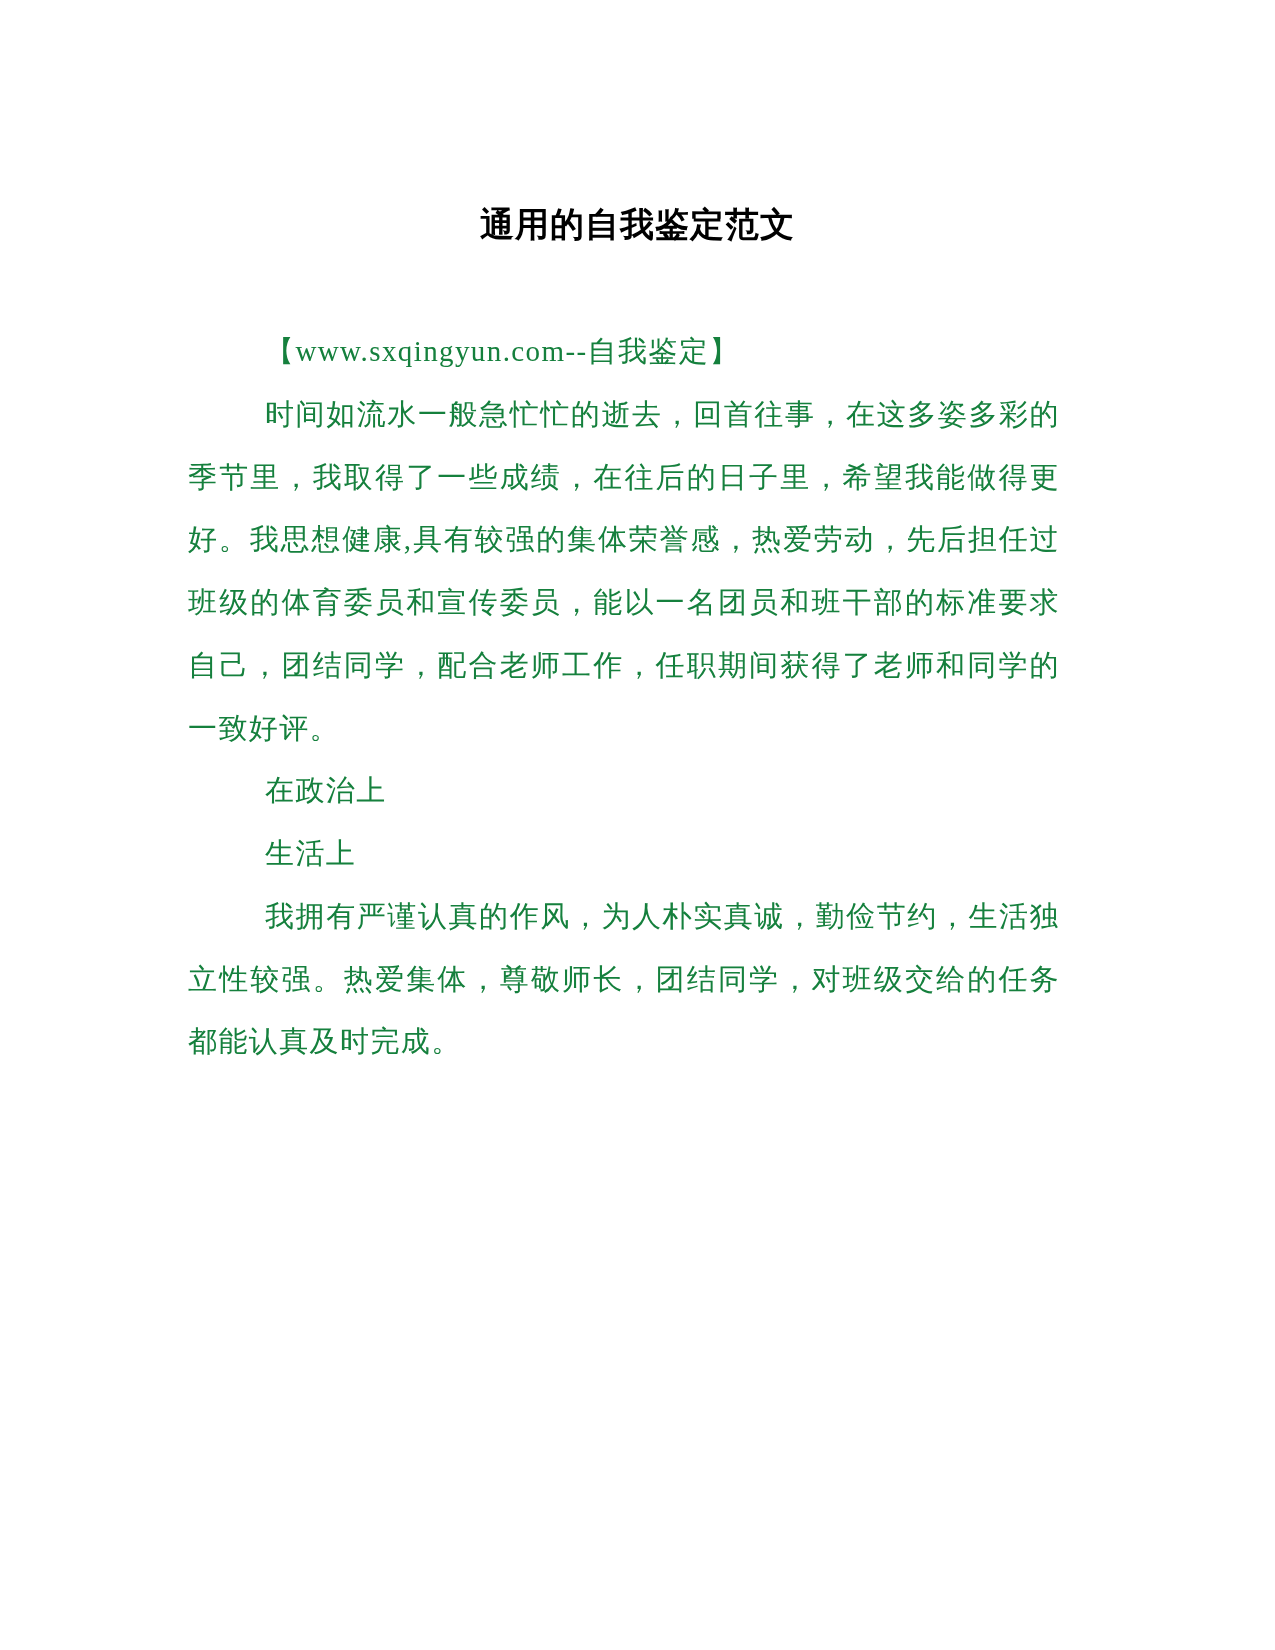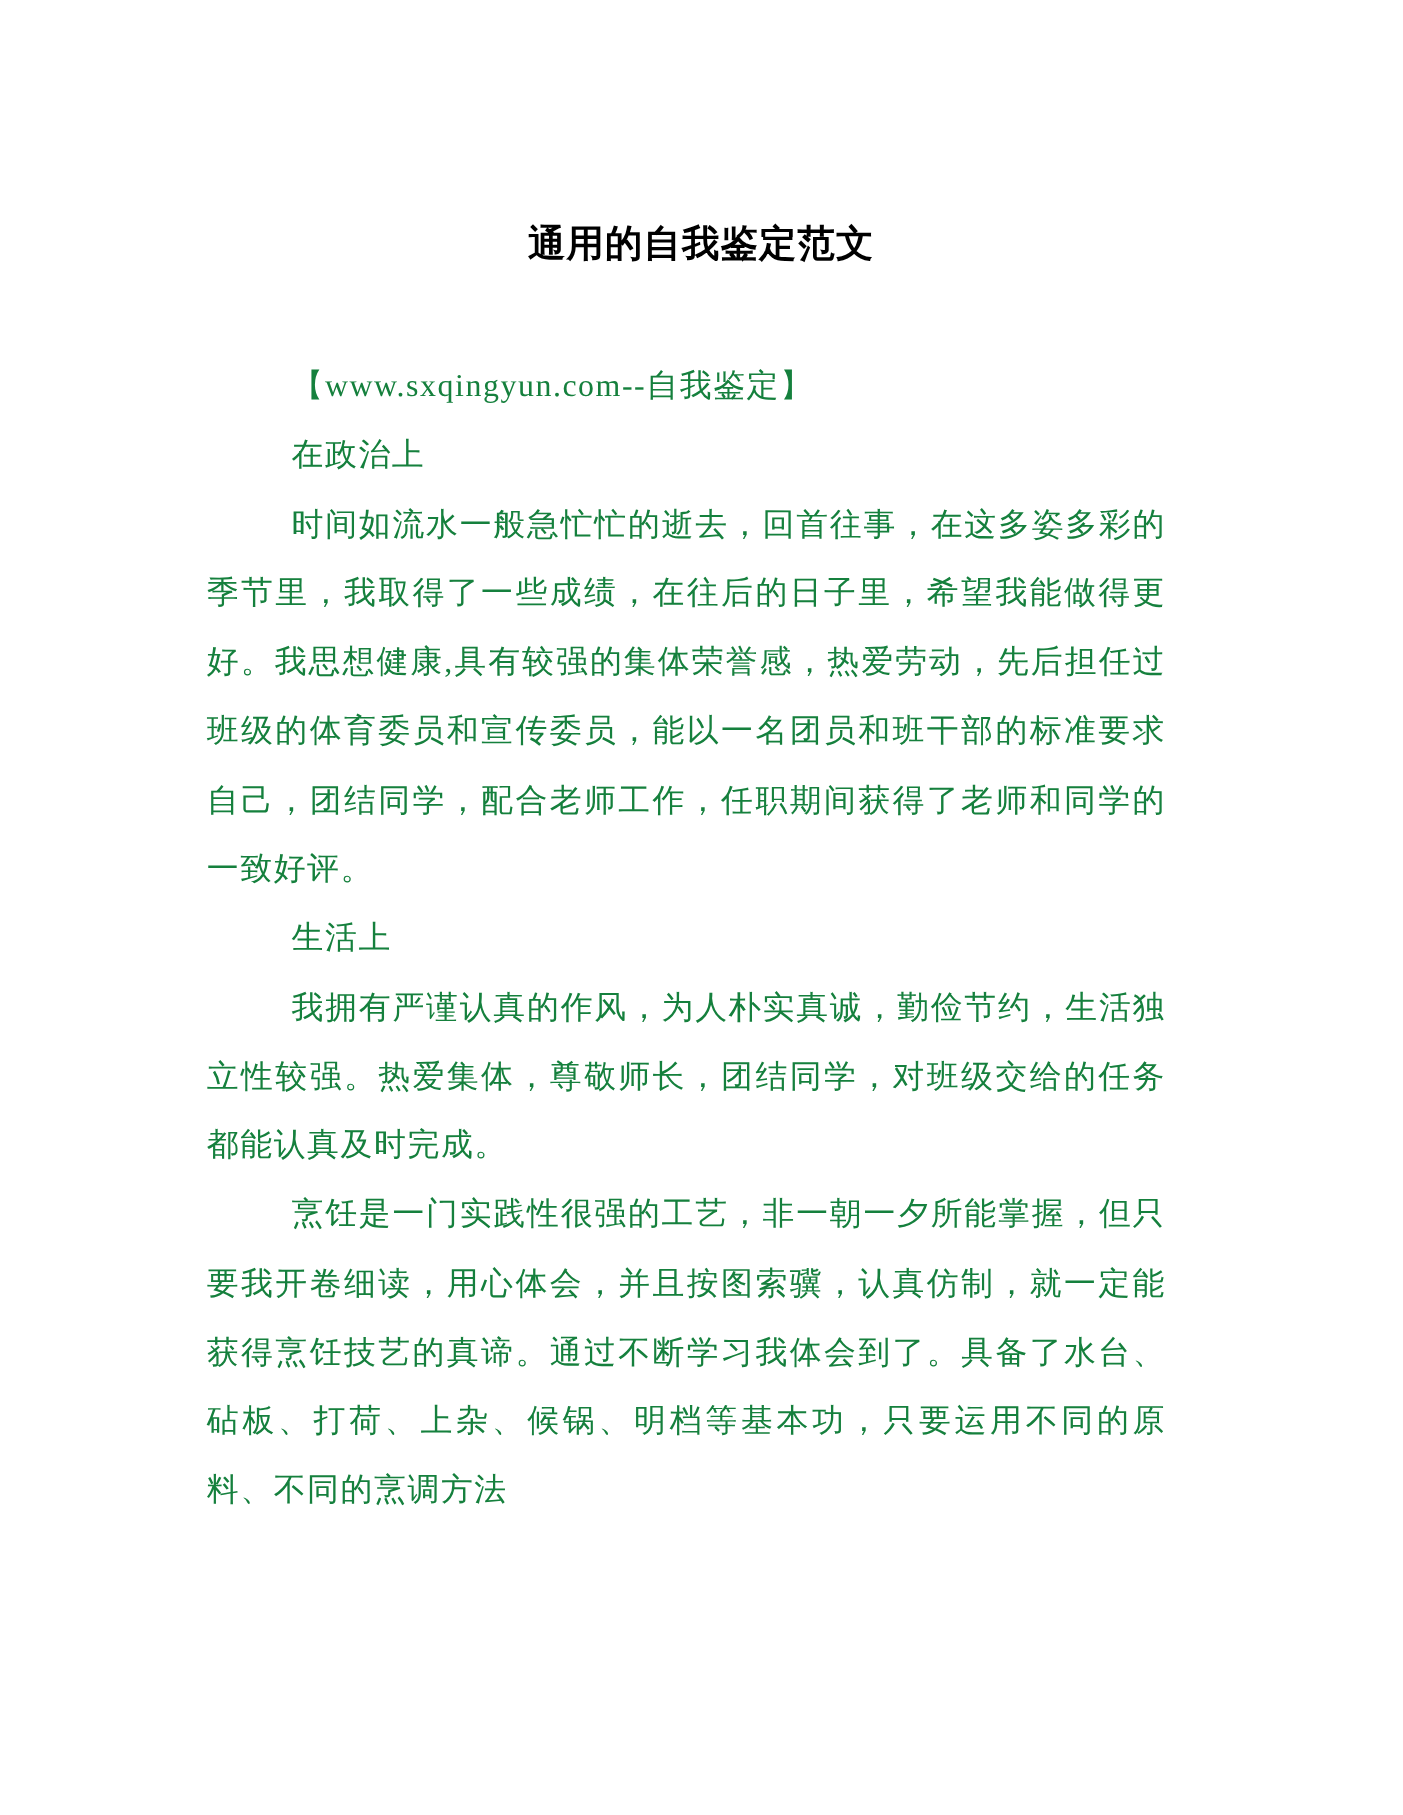--- a/index.html
+++ b/index.html
@@ -19,21 +19,21 @@
     background: #ffffff;
     overflow: hidden;
   }
   .doc-title {
     position: absolute;
     top: 196px;
     left: 0;
     width: 1275px;
     margin: 0;
     text-align: center;
-    font-family: Liberation Mono, monospace;
+    font-family: Liberation Serif, serif;
     font-weight: 700;
     font-size: 34px;
     line-height: 58px;
     letter-spacing: 1px;
     color: #000000;
   }
   .content {
     position: absolute;
     top: 320px;
     left: 188px;
@@ -55,25 +55,24 @@
 <body>
 
 <div class="page">
 
   <h1 class="doc-title">通用的自我鉴定范文</h1>
 
   <div class="content">
 
     <p class="para">【www.sxqingyun.com--自我鉴定】</p>
 
+    <p class="para">时间如流水一般急忙忙的逝去，回首往事，在这多姿多彩的季节里，我取得了一些成绩，在往后的日子里，希望我能做得更好。我思想健康,具有较强的集体荣誉感，热爱劳动，先后担任过班级的体育委员和宣传委员，能以一名团员和班干部的标准要求自己，团结同学，配合老师工作，任职期间获得了老师和同学的一致好评。</p>
+
     <p class="para">在政治上</p>
-
-    <p class="para">时间如流水一般急忙忙的逝去，回首往事，在这多姿多彩的季节里，我取得了一些成绩，在往后的日子里，希望我能做得更好。我思想健康,具有较强的集体荣誉感，热爱劳动，先后担任过班级的体育委员和宣传委员，能以一名团员和班干部的标准要求自己，团结同学，配合老师工作，任职期间获得了老师和同学的一致好评。</p>
 
 
     <p class="para">生活上</p>
 
     <p class="para">我拥有严谨认真的作风，为人朴实真诚，勤俭节约，生活独立性较强。热爱集体，尊敬师长，团结同学，对班级交给的任务都能认真及时完成。</p>
 
-    <p class="para">烹饪是一门实践性很强的工艺，非一朝一夕所能掌握，但只要我开卷细读，用心体会，并且按图索骥，认真仿制，就一定能获得烹饪技艺的真谛。通过不断学习我体会到了。具备了水台、砧板、打荷、上杂、候锅、明档等基本功，只要运用不同的原料、不同的烹调方法</p>
 
   </div>
 </div>
 
 </body></html>

